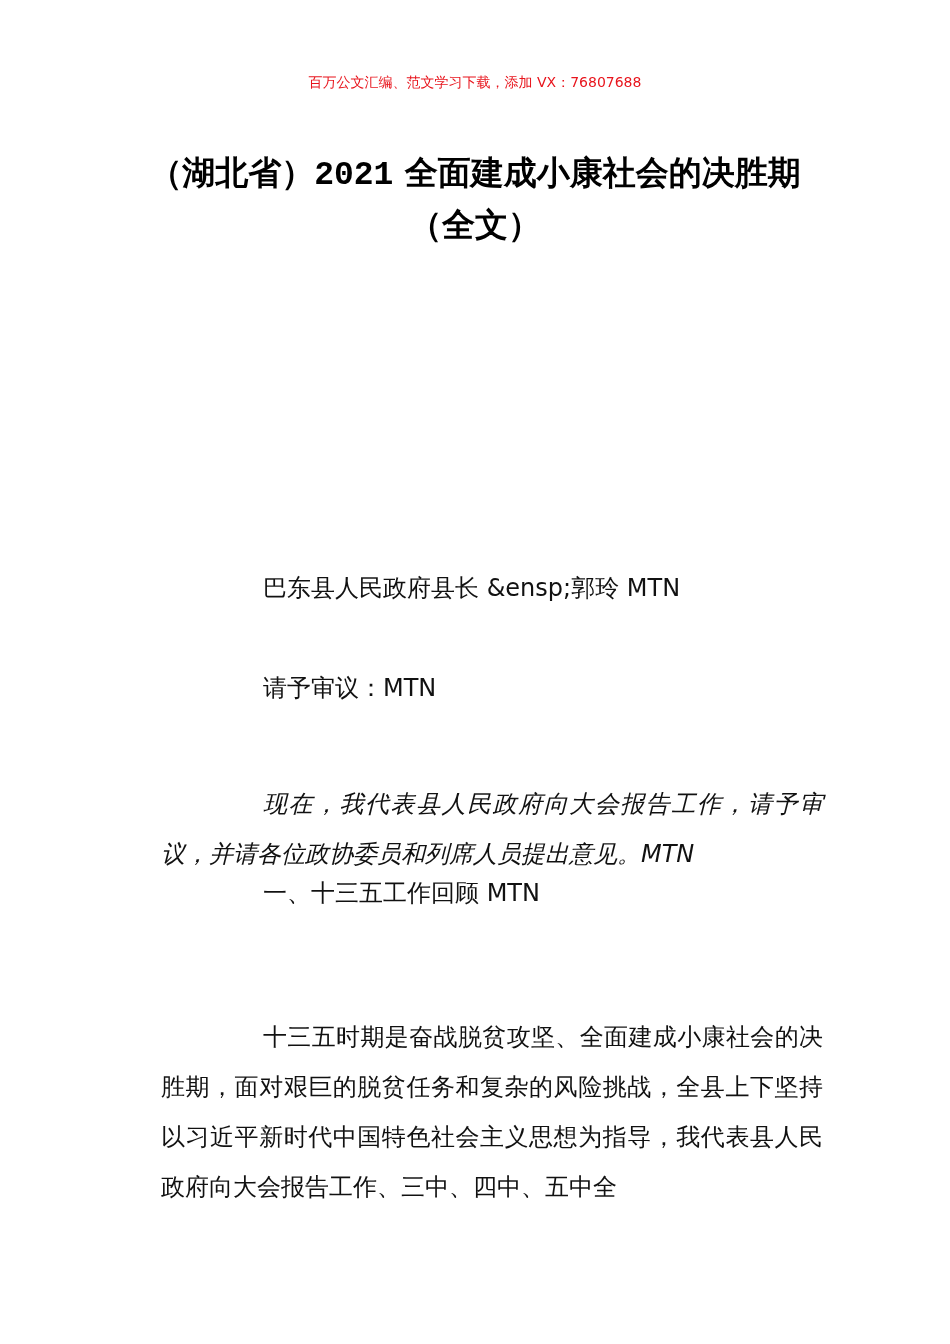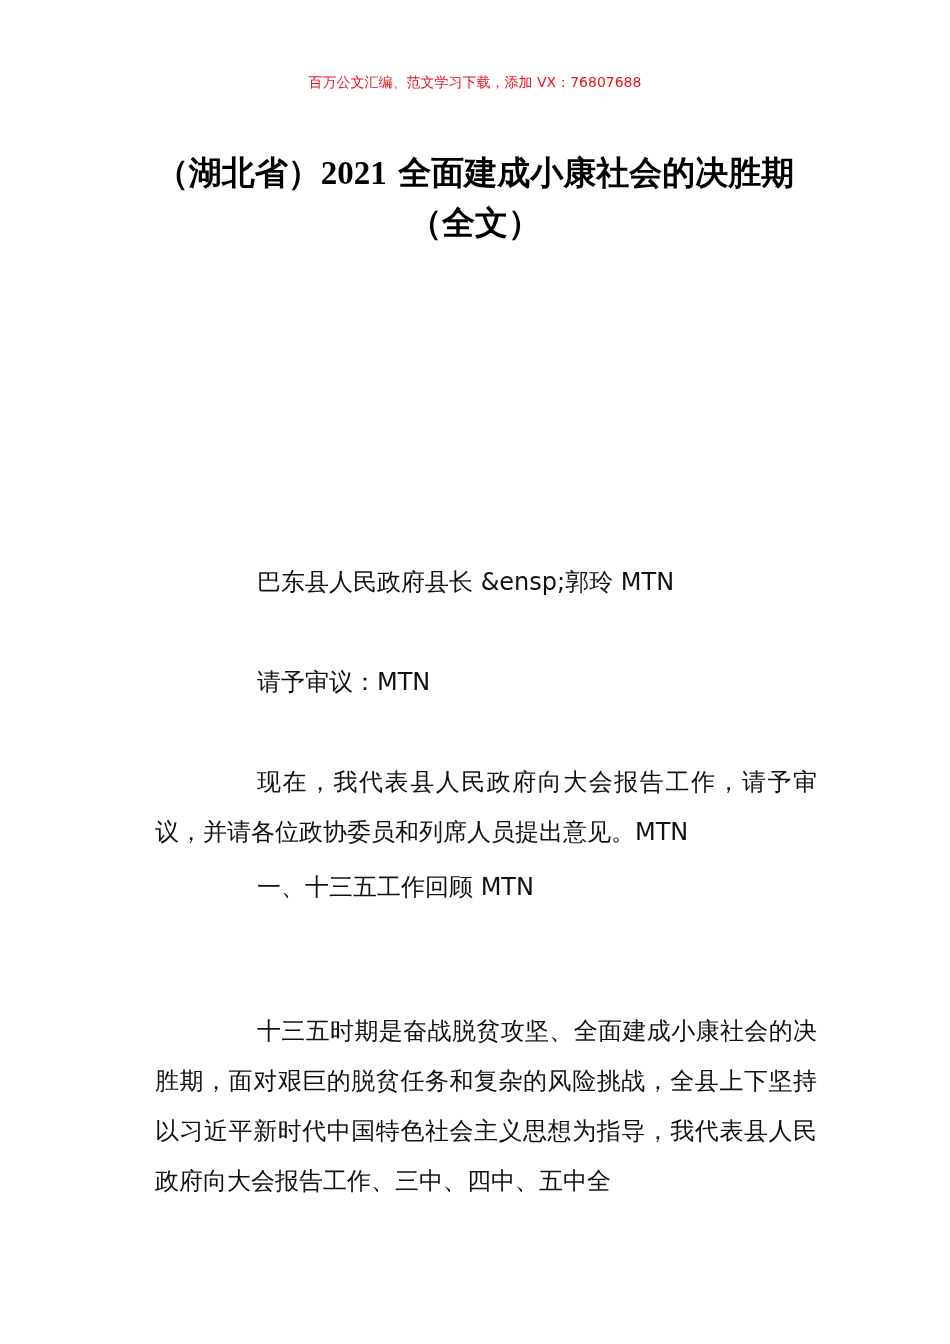--- a/index.html
+++ b/index.html
@@ -32,36 +32,36 @@
       left: 145px;
       width: 660px;
       font-family: "DejaVu Sans", "Liberation Sans", sans-serif;
       font-weight: bold;
       font-size: 33px;
       line-height: 49px;
       text-align: center;
       color: #000000;
     }
     .title .num {
-      font-family: Liberation Serif, serif;
+      font-family: Liberation Mono, monospace;
     }
     .body-text {
       position: absolute;
       left: 145px;
       width: 662px;
       font-size: 24px;
       line-height: 50px;
       color: #111111;
       text-align: justify;
       text-indent: 102px;
-      margin: 10px;
+      margin: 16px;
     }
     #p-author { top: 547px; }
     #p-salutation { top: 647px; }
-    #p-intro { top: 747px; }
+    #p-intro { top: 763px; font-style: italic; }
     #p-section1 { top: 852px; }
     #p-review { top: 996px; }
   </style>
 </head>
 <body>
 
 <div class="header-note">百万公文汇编、范文学习下载，添加 VX：76807688</div>
 
 <h1 class="title" style="margin:0;">
   <span>（湖北省）</span><span class="num">2021</span><span> 全面建成小康社会的决胜期（全文）</span>

